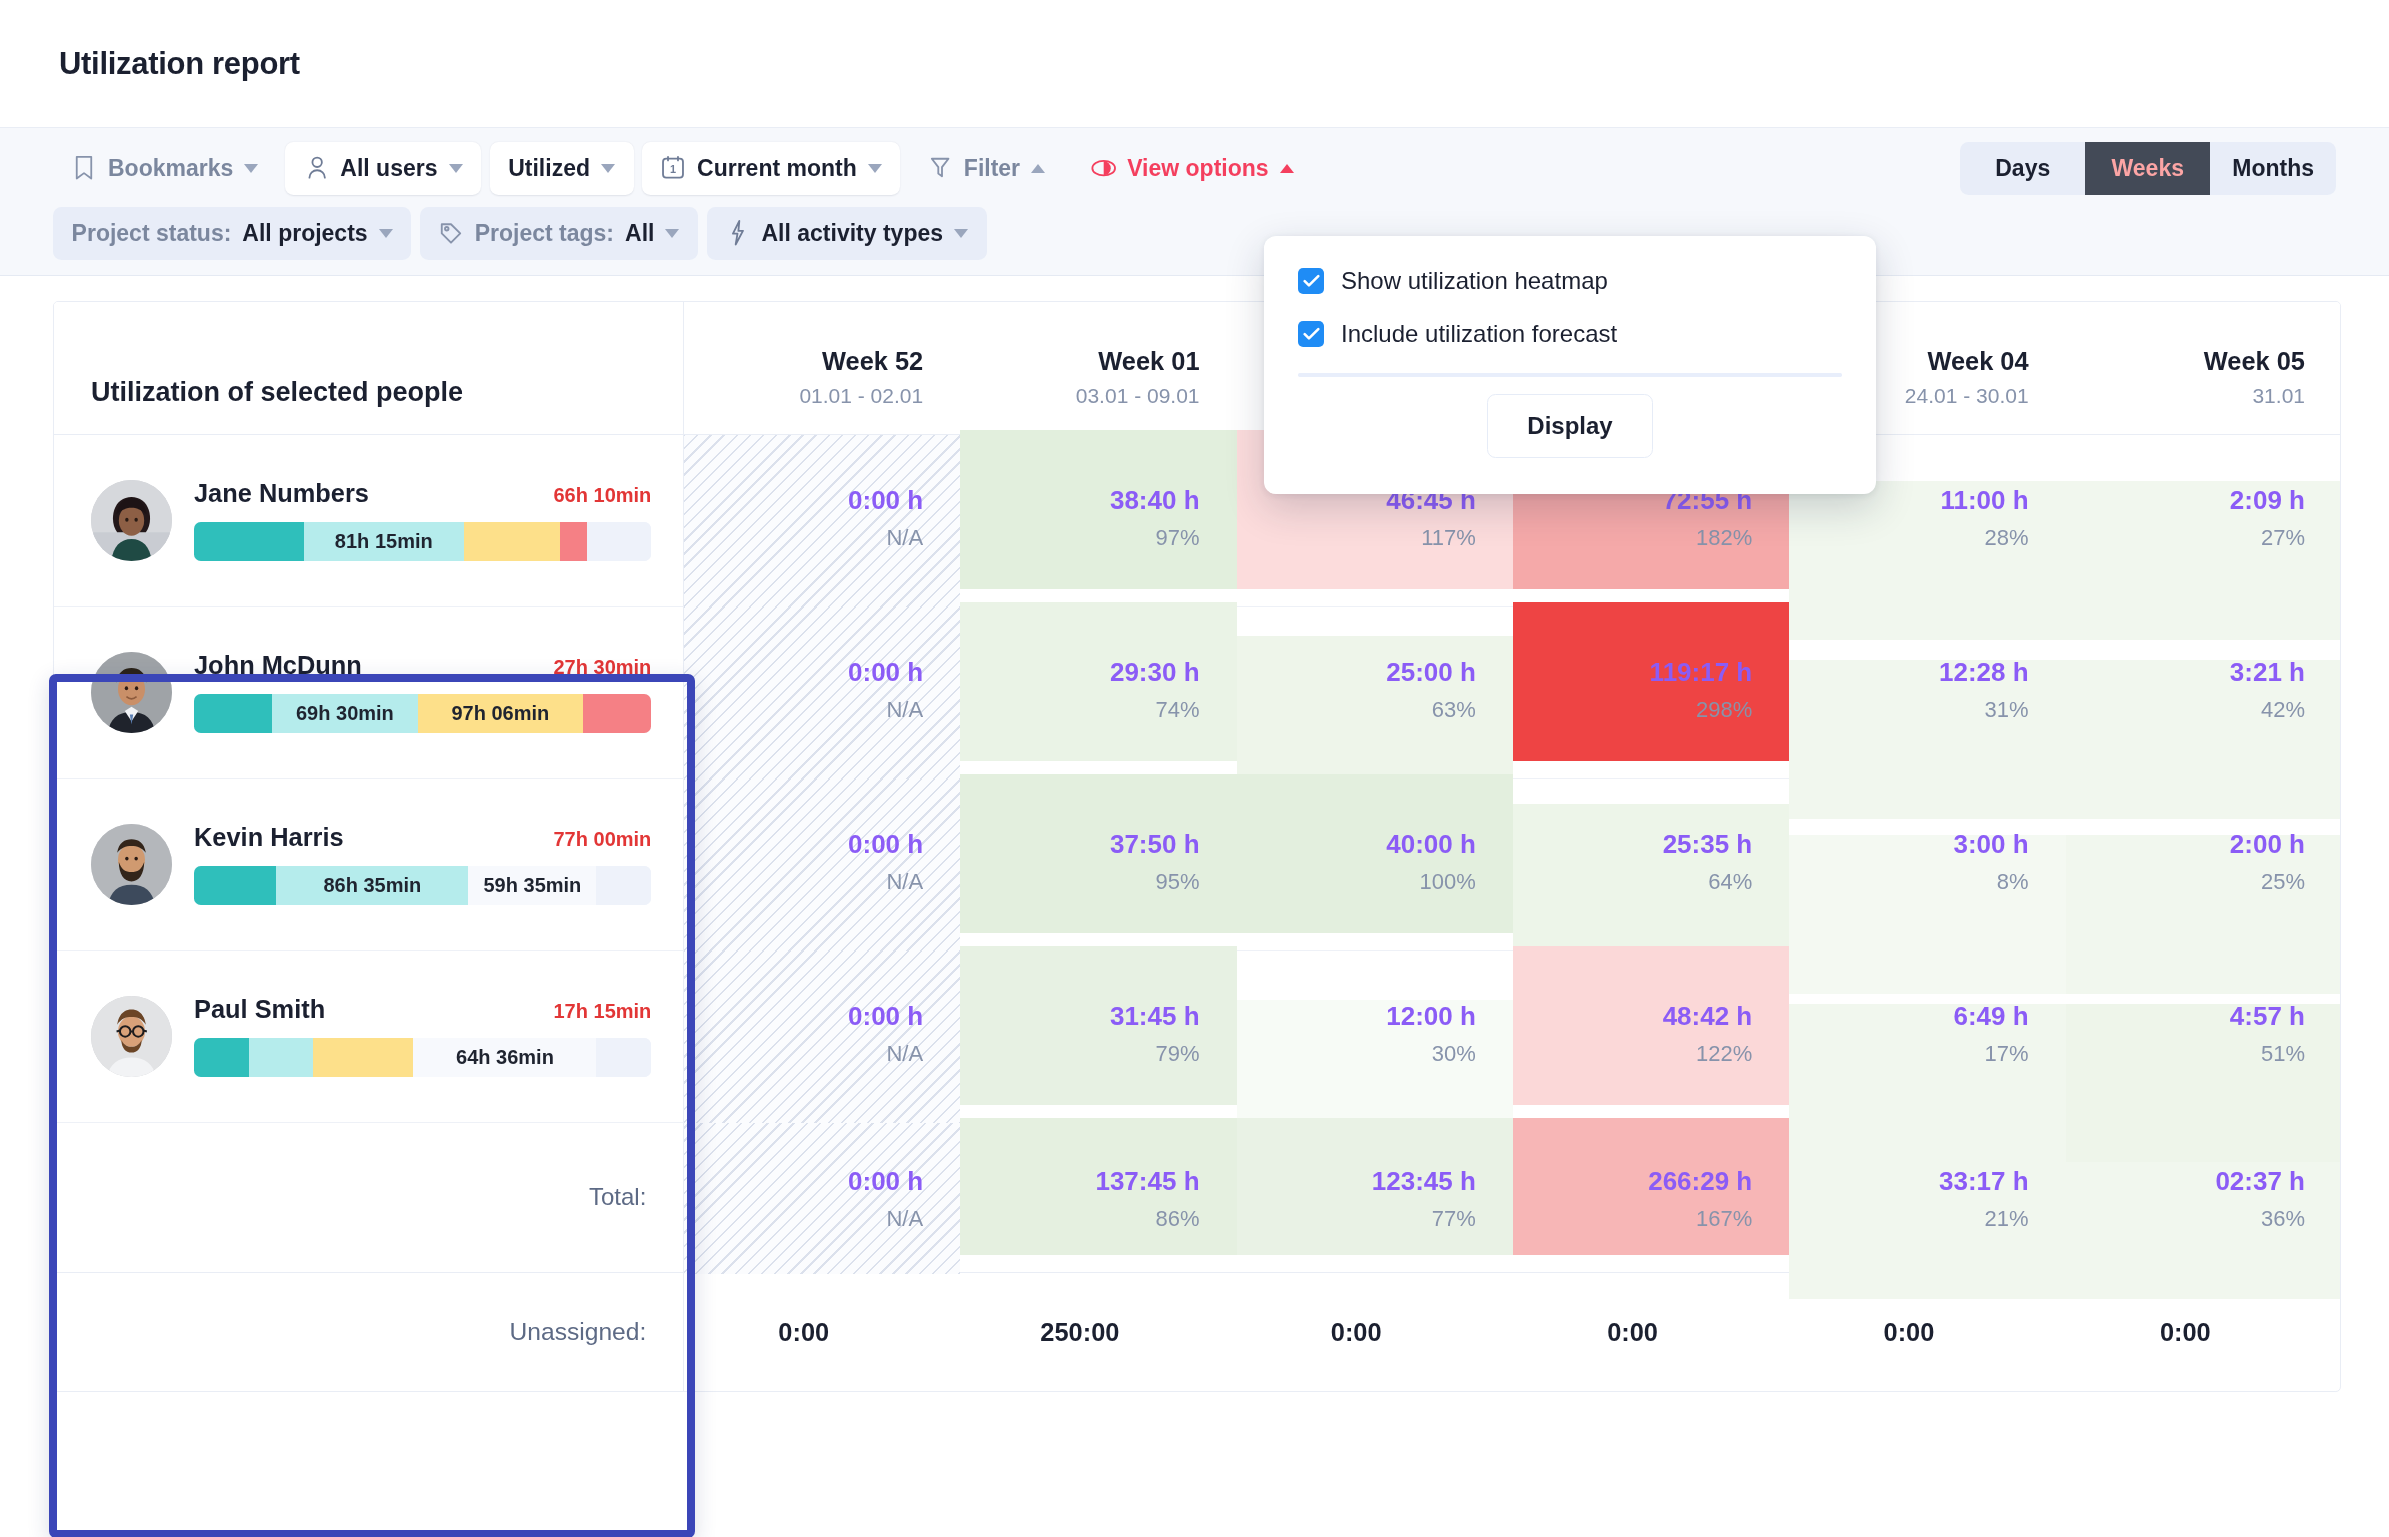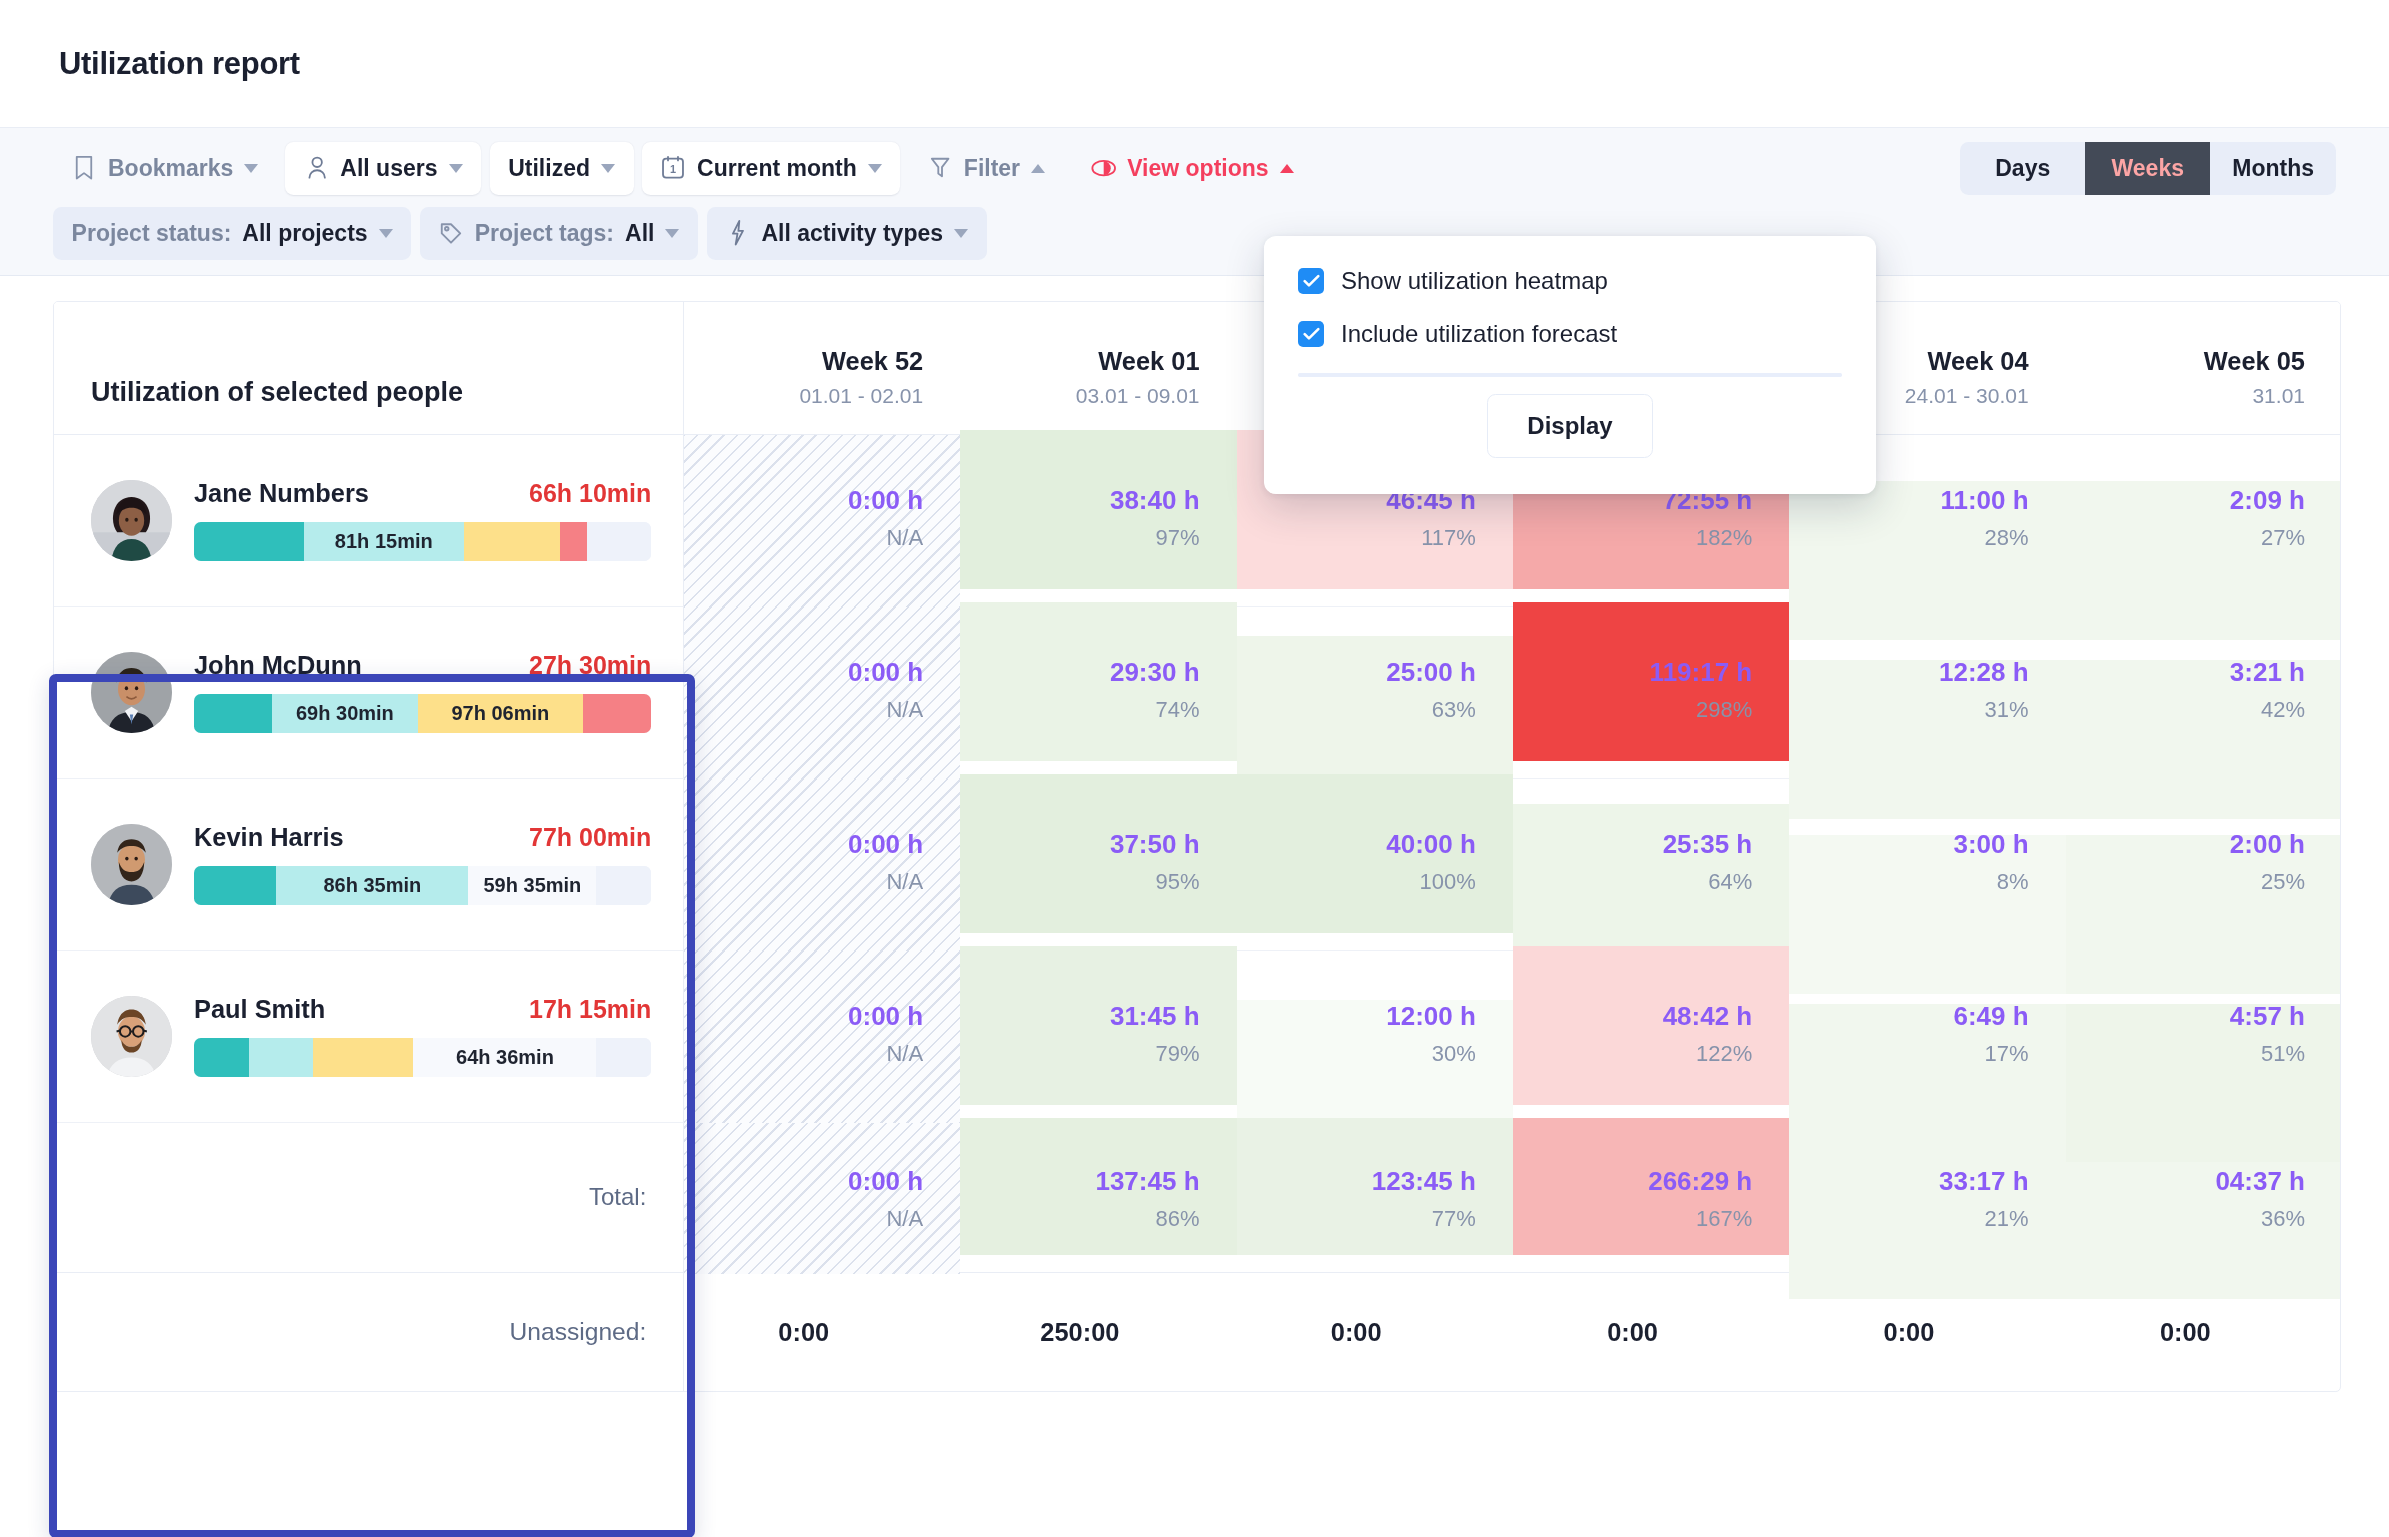--- a/index.html
+++ b/index.html
@@ -110,21 +110,21 @@
   .person { display:flex; align-items:center; gap:22px; padding: 0 32px 0 37px; }
   .avatar {
     width:81px;height:81px;border-radius:50%; flex:0 0 auto;
     background:#d8dade; overflow:hidden; position:relative;
     box-shadow: inset 0 0 0 0.8px rgba(0,0,0,.04);
   }
   .avatar .face { position:absolute; inset:0; }
   .pinfo { flex:1 1 auto; min-width:0; }
   .pname-line { display:flex; align-items:baseline; justify-content:space-between; gap:15.3px; margin-bottom:13.6px; }
   .pname { font-size:25.4px; font-weight:700; color:#1b2030; white-space:nowrap; }
-  .phours { font-size:25px; font-weight:700; color:#e23636; white-space:nowrap; }
+  .phours { font-size:20px; font-weight:700; color:#e23636; white-space:nowrap; }
 
   .bar { display:flex; height:39px; border-radius:6.8px; overflow:hidden; background:#eef2fa; width:100%; }
   .seg-b { height:100%; display:flex; align-items:center; justify-content:center;
            font-size:20px; font-weight:700; color:#1f2430; overflow:hidden; white-space:nowrap; }
 
   
   .dcell { position:relative; padding:0; }
   .dwrap { position:relative; height:100%; }
   .heat { position:absolute; left:0; right:0; }
   .dtxt { position:relative; z-index:2; text-align:right; padding-right:37px; }
@@ -693,21 +693,21 @@
                   <div class="dtxt" style="padding-top:45px">
                     <div class="dval">33:17 h</div>
                     <div class="dpct">21%</div>
                   </div>
                 </div>
               </td>
               <td class="dcell" style="height:149px">
                 <div class="dwrap" style="height:149px">
                   <div class="heat" style="background:#f1f7ee;top:39px;height:137px"></div>
                   <div class="dtxt" style="padding-top:45px">
-                    <div class="dval">04:37 h</div>
+                    <div class="dval">02:37 h</div>
                     <div class="dpct">36%</div>
                   </div>
                 </div>
               </td>
             </tr>
             <tr class="unrow">
               <td class="pcell">
                 <div class="unlabel">Unassigned:</div>
               </td>
               <td>

